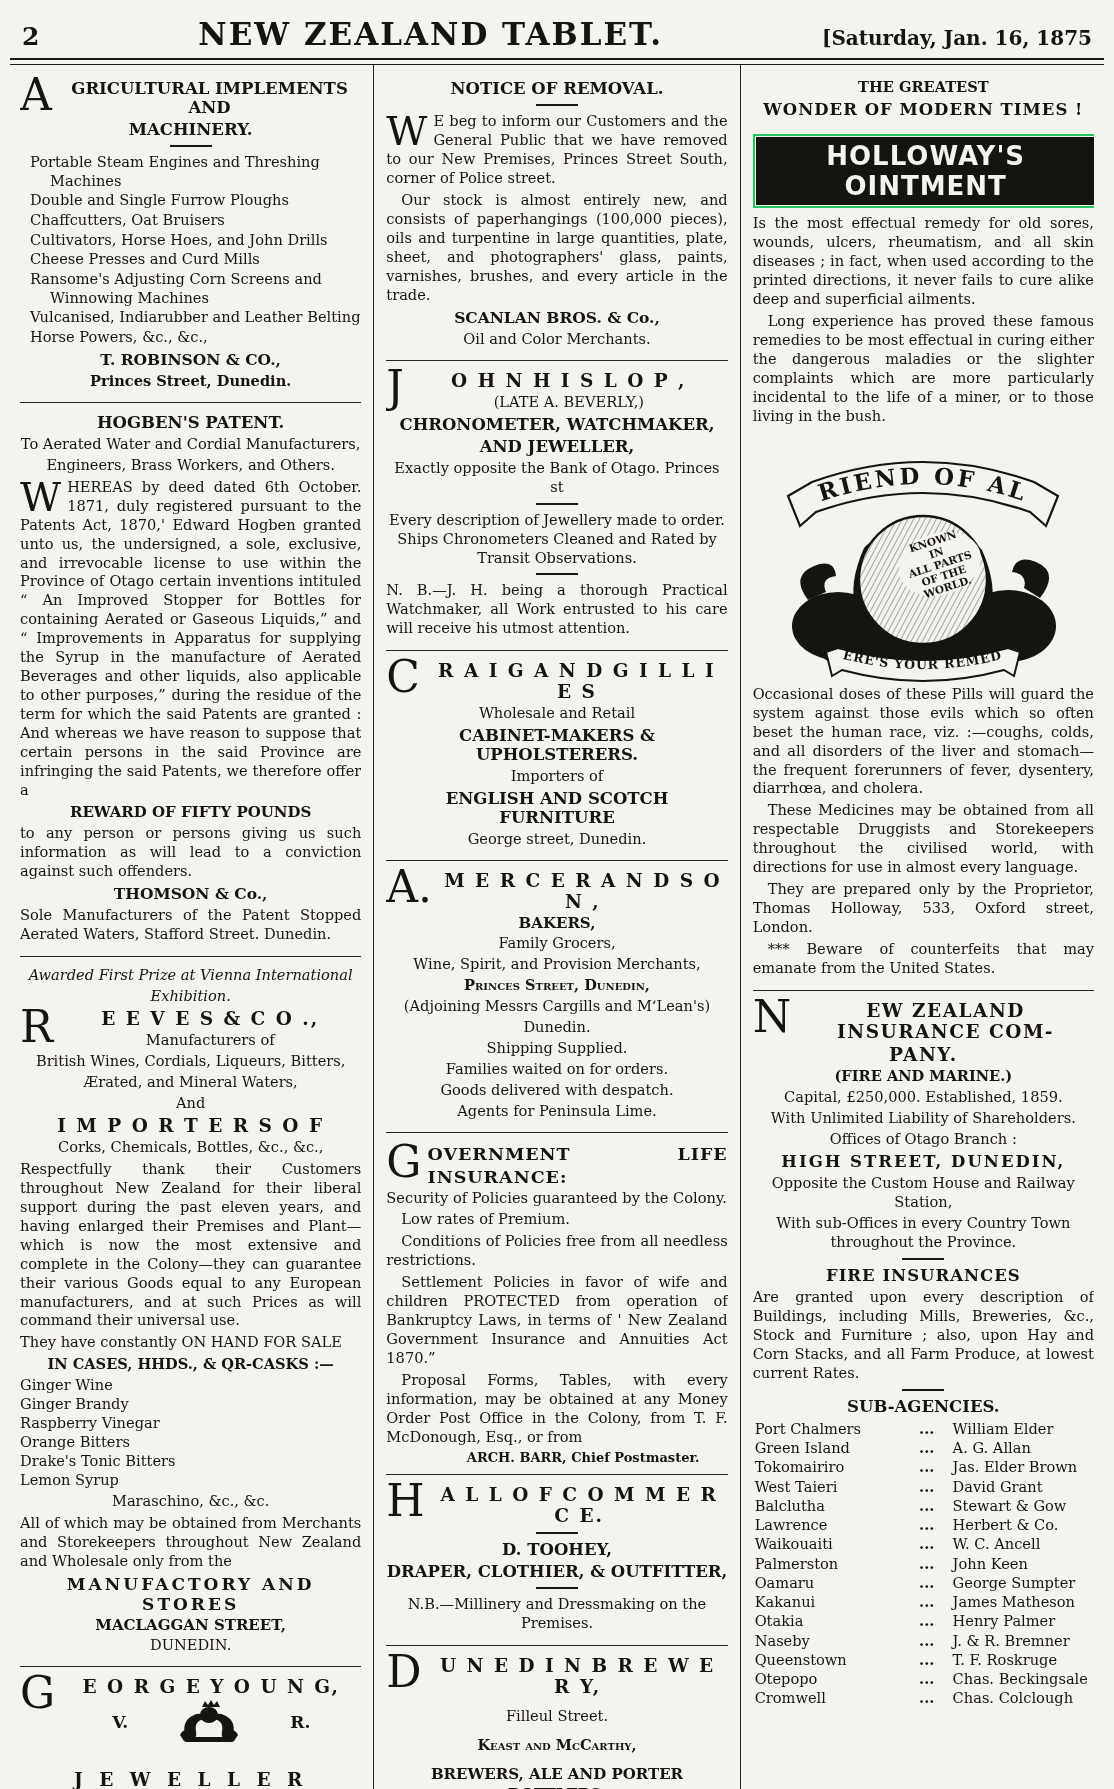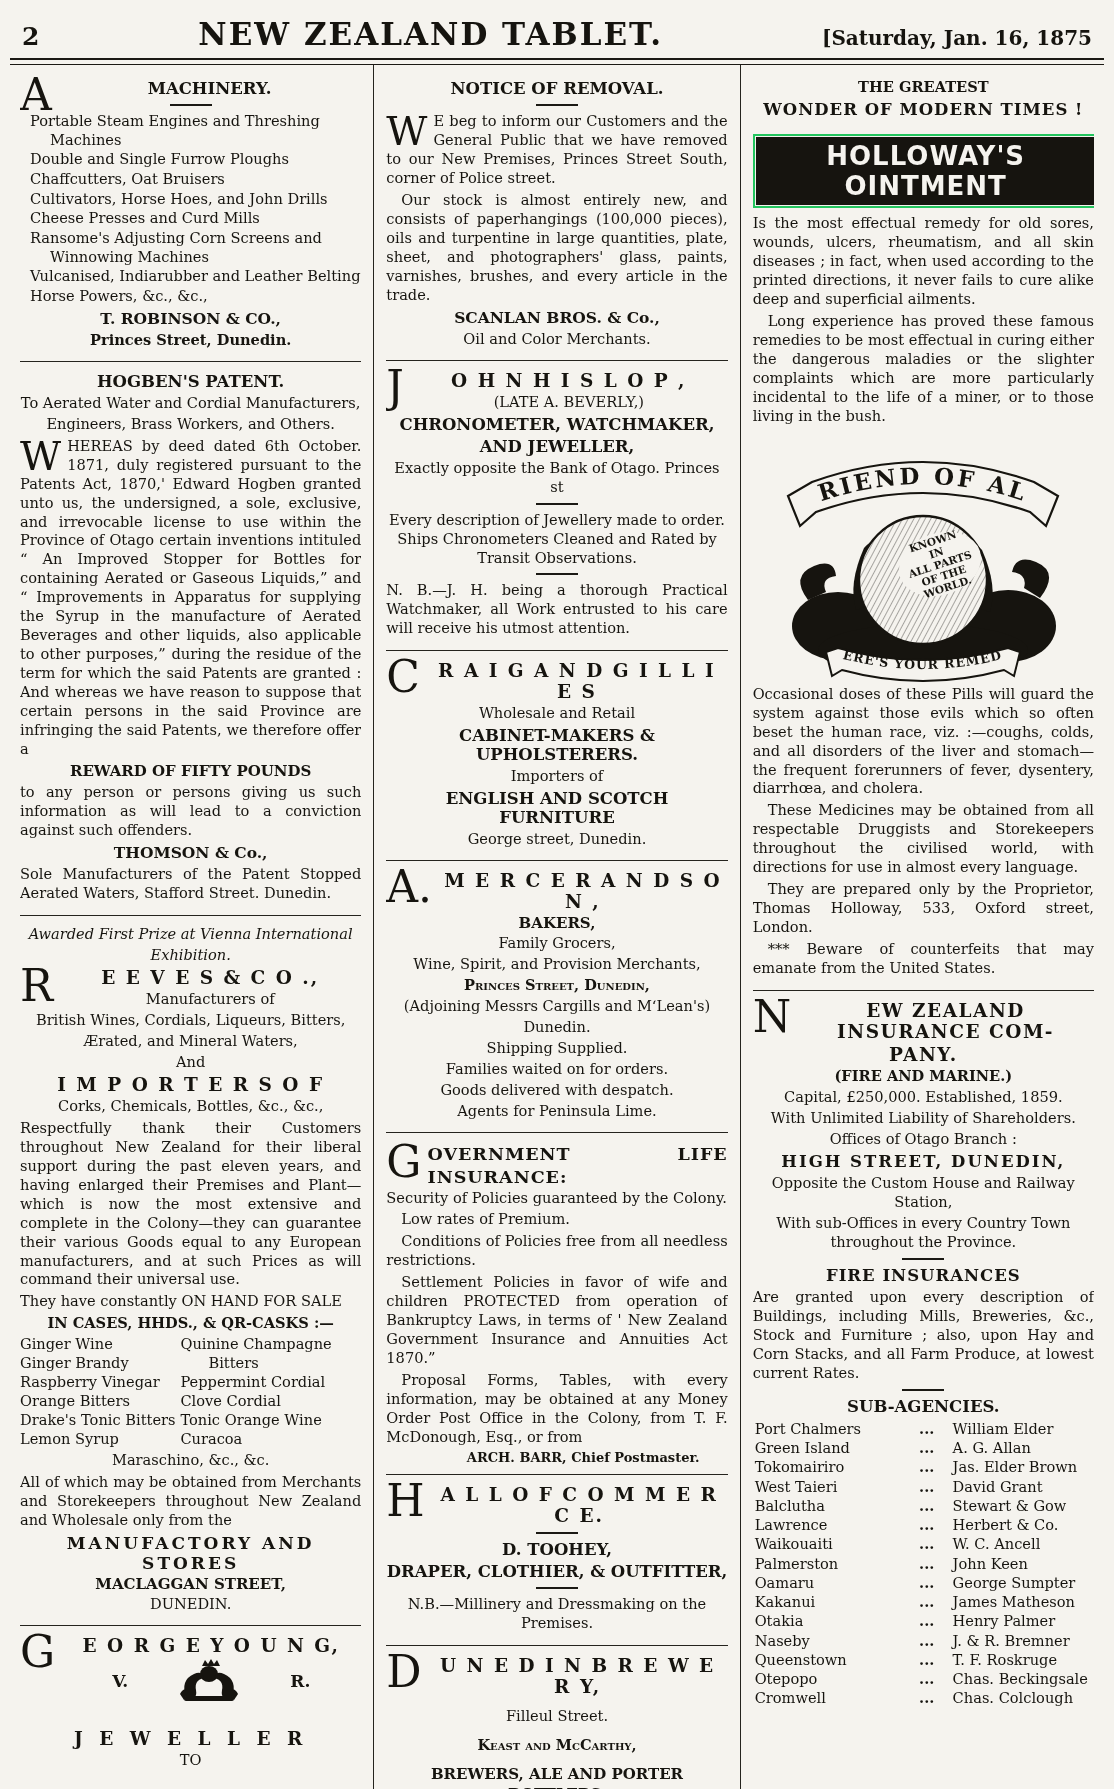--- a/index.html
+++ b/index.html
@@ -66,20 +66,21 @@
     <span class="pdate">[Saturday, Jan. 16, 1875</span>
   </div>
   <div class="drule"></div>
 
   <div class="cols">
 
     <div class="col">
 
       <div class="ad">
         <span class="dc">A</span>
+        <div class="h2">GRICULTURAL IMPLEMENTS AND</div>
         <div class="h2">MACHINERY.</div>
         <div class="sep"></div>
         <div class="hang">Portable Steam Engines and Threshing Machines</div>
         <div class="hang">Double and Single Furrow Ploughs</div>
         <div class="hang">Chaffcutters, Oat Bruisers</div>
         <div class="hang">Cultivators, Horse Hoes, and John Drills</div>
         <div class="hang">Cheese Presses and Curd Mills</div>
         <div class="hang">Ransome's Adjusting Corn Screens and Winnowing Machines</div>
         <div class="hang">Vulcanised, Indiarubber and Leather Belting</div>
         <div class="hang">Horse Powers, &amp;c., &amp;c.,</div>
@@ -114,28 +115,20 @@
         <div class="ln b">IN CASES, HHDS., &amp; QR-CASKS :—</div>
         <div class="two">
           <div class="lc">
             <div>Ginger Wine</div>
             <div>Ginger Brandy</div>
             <div>Raspberry Vinegar</div>
             <div>Orange Bitters</div>
             <div>Drake's Tonic Bitters</div>
             <div>Lemon Syrup</div>
           </div>
-          <div class="rc">
-            <div>Quinine Champagne</div>
-            <div style="padding-left:28px;">Bitters</div>
-            <div>Peppermint Cordial</div>
-            <div>Clove Cordial</div>
-            <div>Tonic Orange Wine</div>
-            <div>Curacoa</div>
-          </div>
         </div>
         <div class="ln">Maraschino, &amp;c., &amp;c.</div>
         <p class="tj">All of which may be obtained from Merchants and Storekeepers throughout New Zealand and Wholesale only from the</p>
         <div class="name" style="letter-spacing:3px;font-size:17px;">MANUFACTORY AND STORES</div>
         <div class="h3">MACLAGGAN STREET,</div>
         <div class="ln sc">DUNEDIN.</div>
       </div>
 
       <div class="ad">
         <span class="dc">G</span>

